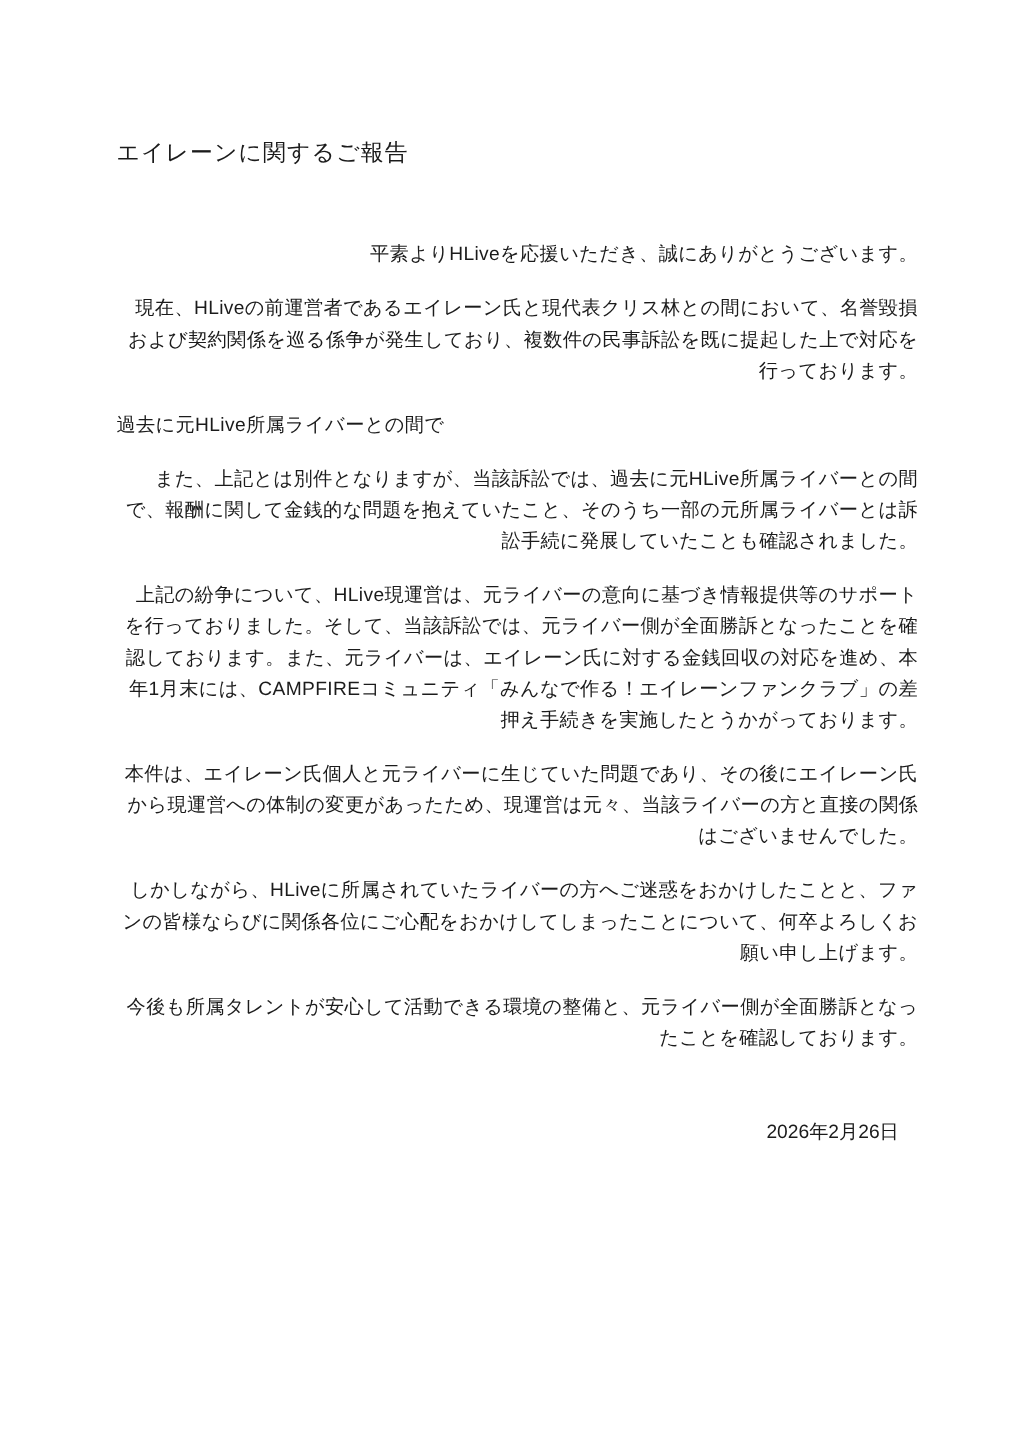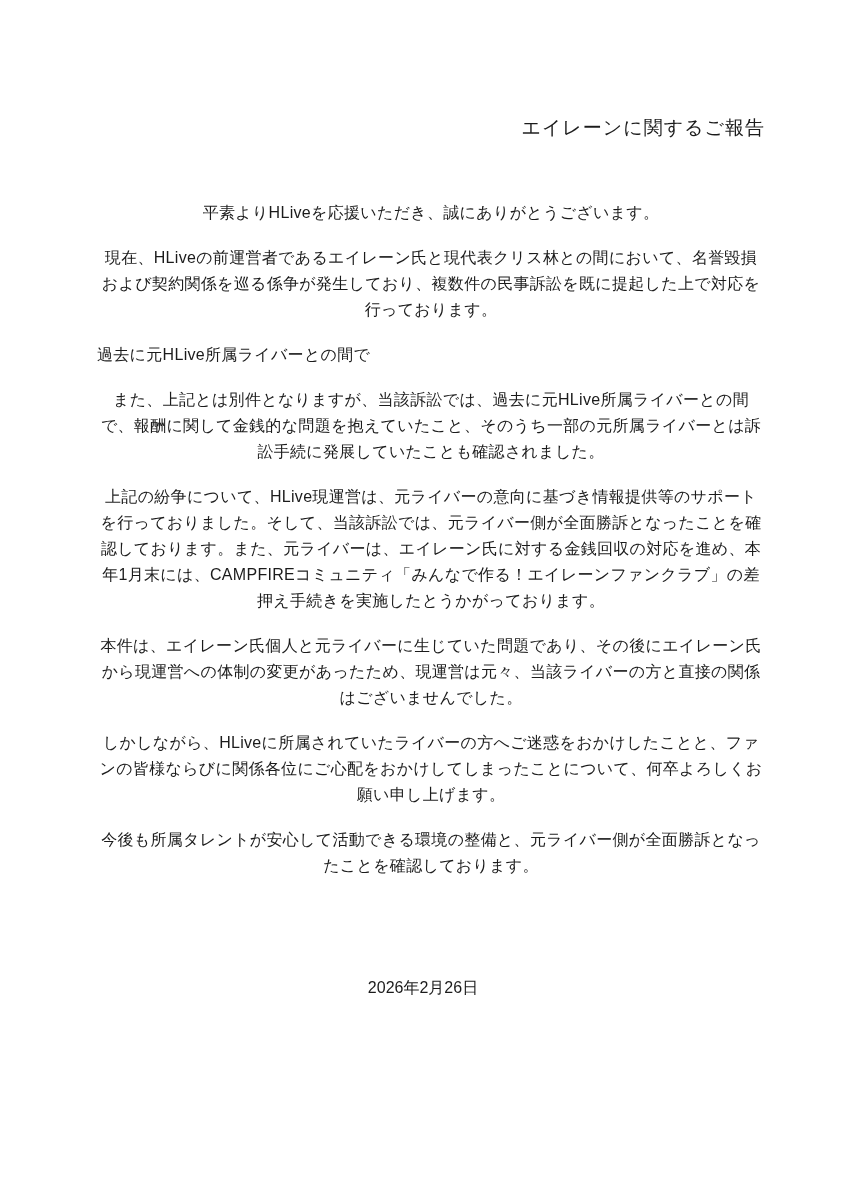--- a/index.html
+++ b/index.html
@@ -11,42 +11,42 @@
     background: #ffffff;
     box-sizing: border-box;
     padding: 114px 84px 0 97px;
     font-family: "Liberation Sans", "DejaVu Sans", sans-serif;
     color: #1b1b1b;
     overflow: hidden;
   }
   .title {
     font-size: 19px;
     font-weight: 400;
-    text-align: right;
+    text-align: left;
     letter-spacing: 1px;
     margin: 0 0 58px 0;
     line-height: 28px;
   }
   .para {
     font-size: 16px;
     line-height: 26px;
     letter-spacing: 0.3px;
     margin: 0 0 19px 0;
-    text-align: center;
+    text-align: right;
   }
   .heading {
     font-size: 16px;
     font-weight: 400;
     line-height: 26px;
     letter-spacing: 0.3px;
     margin: 0 0 19px 0;
   }
   .sign-block {
-    margin-top: 96px;
-    text-align: center;
+    margin-top: 52px;
+    text-align: right;
     padding-right: 16px;
   }
   .date {
     font-size: 16px;
     line-height: 26px;
     margin: 0 0 16px 0;
   }
   .signature {
     font-size: 16px;
     line-height: 26px;

